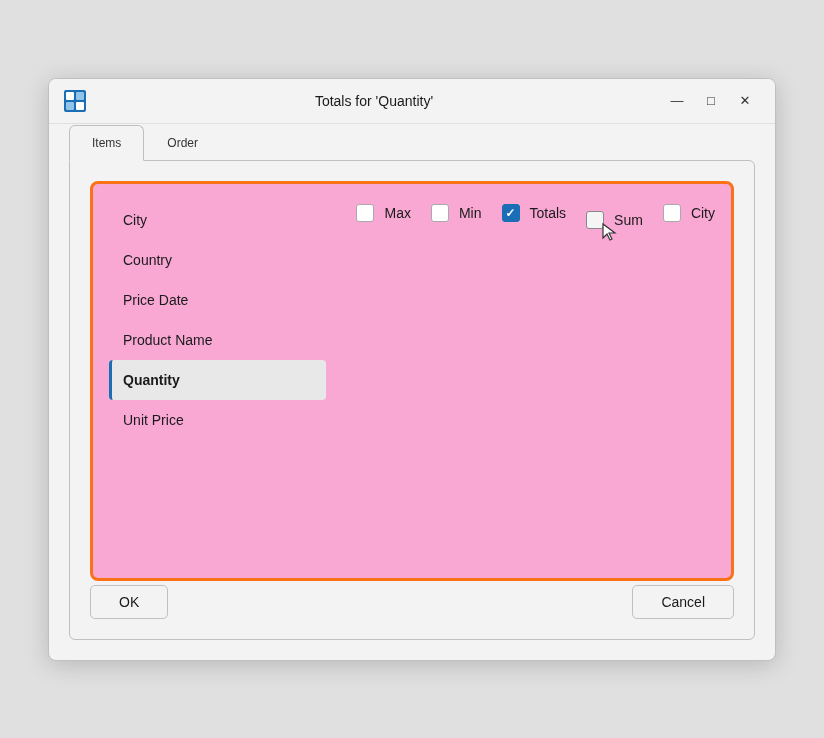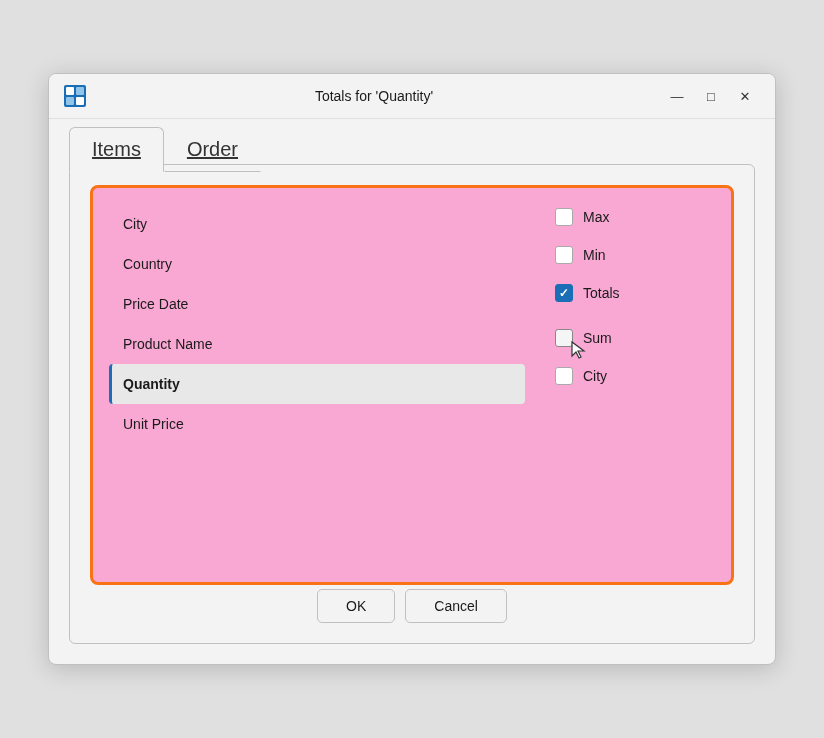--- a/index.html
+++ b/index.html
@@ -82,26 +82,25 @@
       border-bottom: none;
       margin-bottom: 0;
       padding-top: 0;
     }
 
     .tab {
       padding: 10px 22px;
       cursor: pointer;
       border: 1px solid transparent;
       border-radius: 6px 6px 0 0;
-      font-size: 20px;
+      font-size: 12px;
       color: #333;
       background: transparent;
       position: relative;
-      top: 8px;
-      text-decoration: underline;
+      top: 1px;
     }
 
     .tab.active {
       background: #f3f3f3;
       border-color: #c0c0c0;
       border-bottom-color: #f3f3f3;
       font-weight: 400;
     }
 
     .tab:not(.active) {
@@ -143,21 +142,20 @@
     .field-item.selected {
       background: #e8e8e8;
       border-left: 3px solid #1a6eb5;
       padding-left: 11px;
       font-weight: 700;
     }
 
     
     .agg-options {
       display: flex;
-      flex-direction: column;
       gap: 20px;
       padding-top: 4px;
       min-width: 160px;
       justify-content: flex-start;
       align-items: flex-start;
     }
 
     .agg-option {
       display: flex;
       align-items: center;
@@ -196,21 +194,21 @@
     }
 
     .agg-label {
       font-size: 14px;
       color: #1a1a1a;
     }
 
     
     .footer {
       display: flex;
-      justify-content: center;
+      justify-content: space-between;
       gap: 10px;
       padding-top: 4px;
     }
 
     .btn {
       padding: 8px 28px;
       border: 1px solid #c0c0c0;
       border-radius: 5px;
       background: #f3f3f3;
       font-size: 14px;

